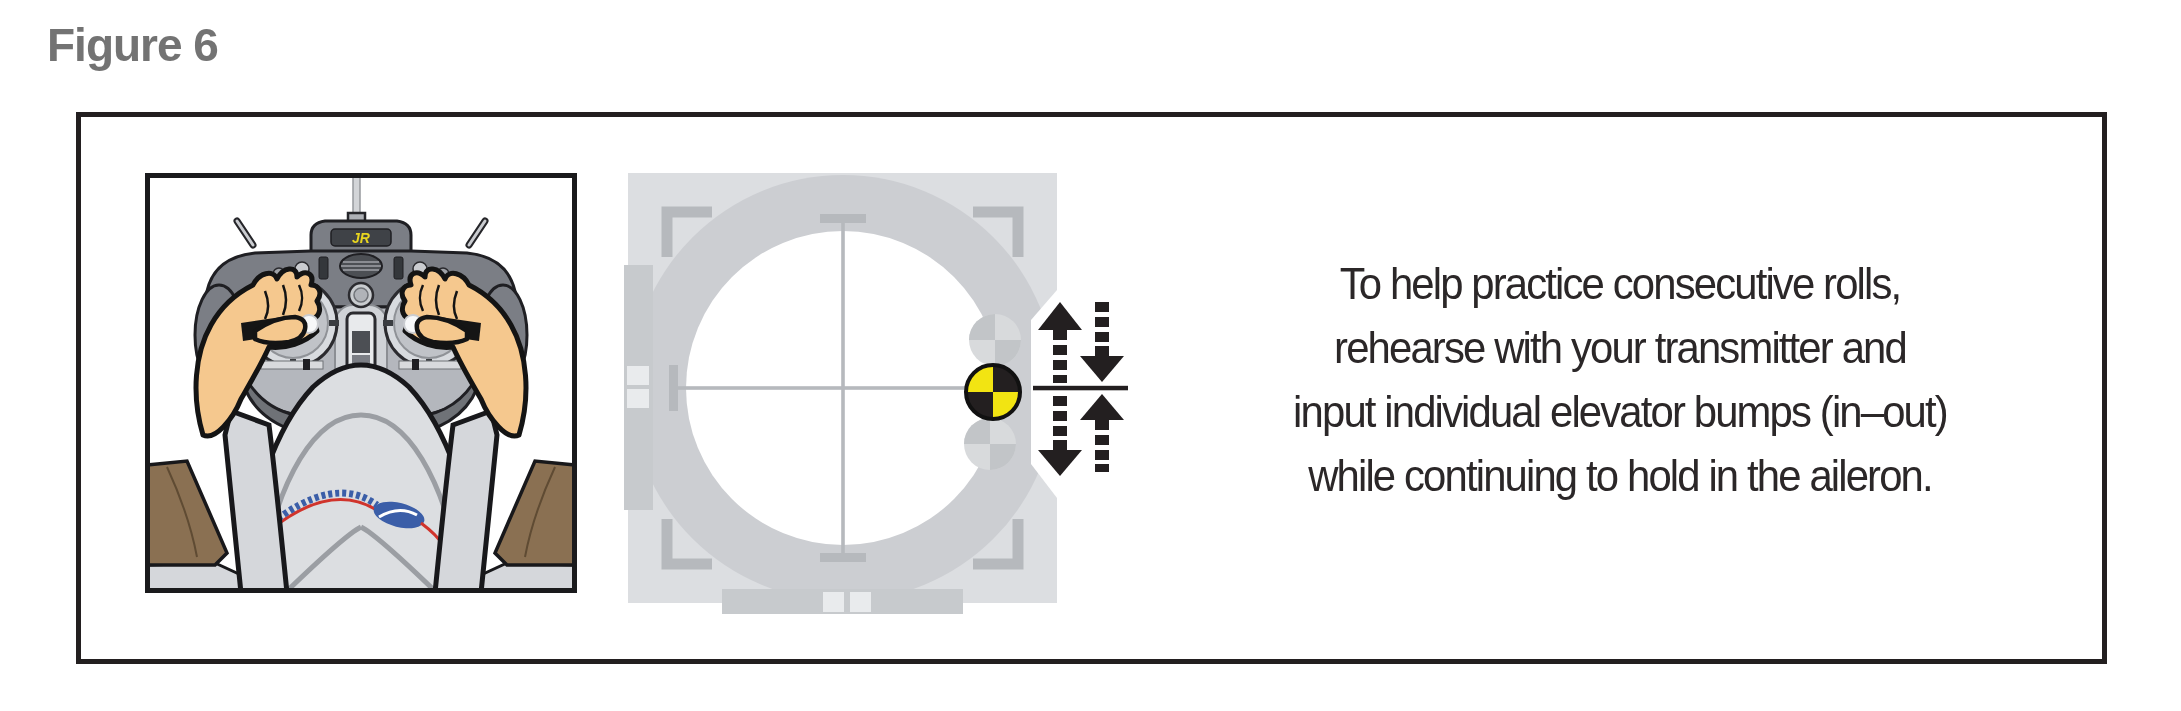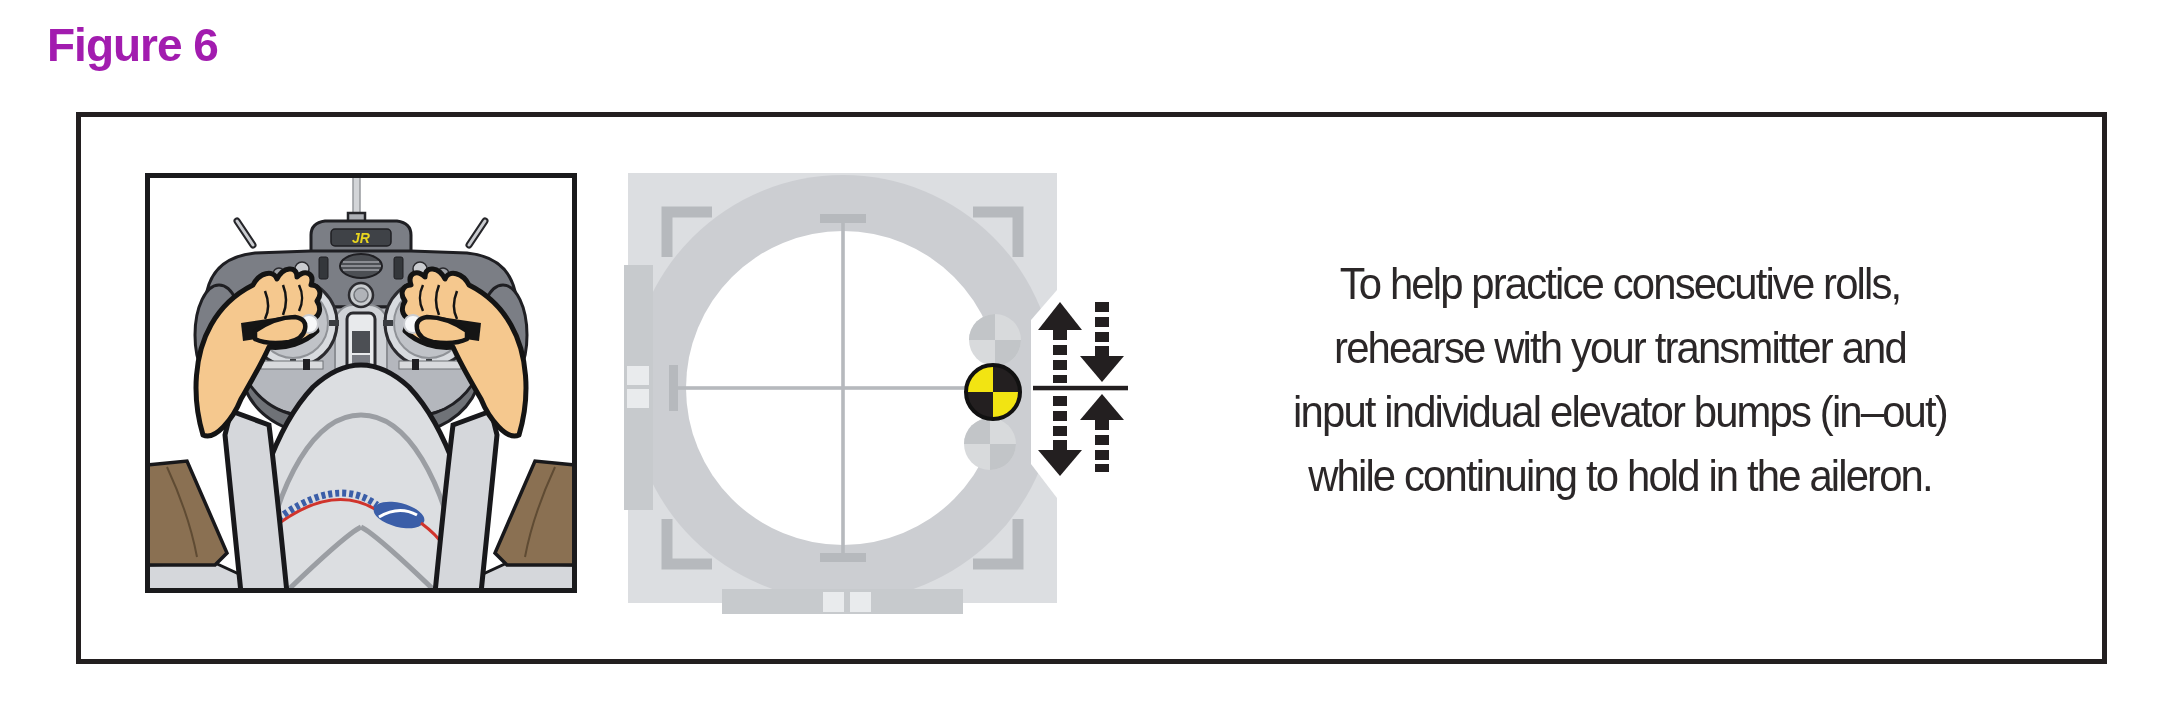--- a/index.html
+++ b/index.html
@@ -1,19 +1,19 @@
 <!DOCTYPE html>
 <html><head>
 <meta charset="utf-8">
 <style>
   html,body{margin:0;padding:0;background:#ffffff;}
   #stage{position:relative;width:2181px;height:711px;background:#ffffff;overflow:hidden;
          font-family:"Liberation Sans", sans-serif;}
   #figure-label{position:absolute;left:47px;top:18px;font-size:46px;font-weight:bold;
-                color:#a21caf;letter-spacing:-1px;}
+                color:#737373;letter-spacing:-1px;}
   #figure-frame{position:absolute;left:76px;top:112px;width:2031px;height:552px;
                 border:5px solid #231f20;background:#ffffff;box-sizing:border-box;}
   #tx-svg{position:absolute;left:145px;top:173px;}
   #gimbal-svg{position:absolute;left:622px;top:168px;}
   #caption{position:absolute;left:1180px;top:252px;width:880px;text-align:center;
            color:#2b2728;font-size:45px;line-height:64px;letter-spacing:-2px;
            transform:scaleX(0.93);transform-origin:50% 0;}
   .cap-line{white-space:nowrap;}
 </style>
 </head>

